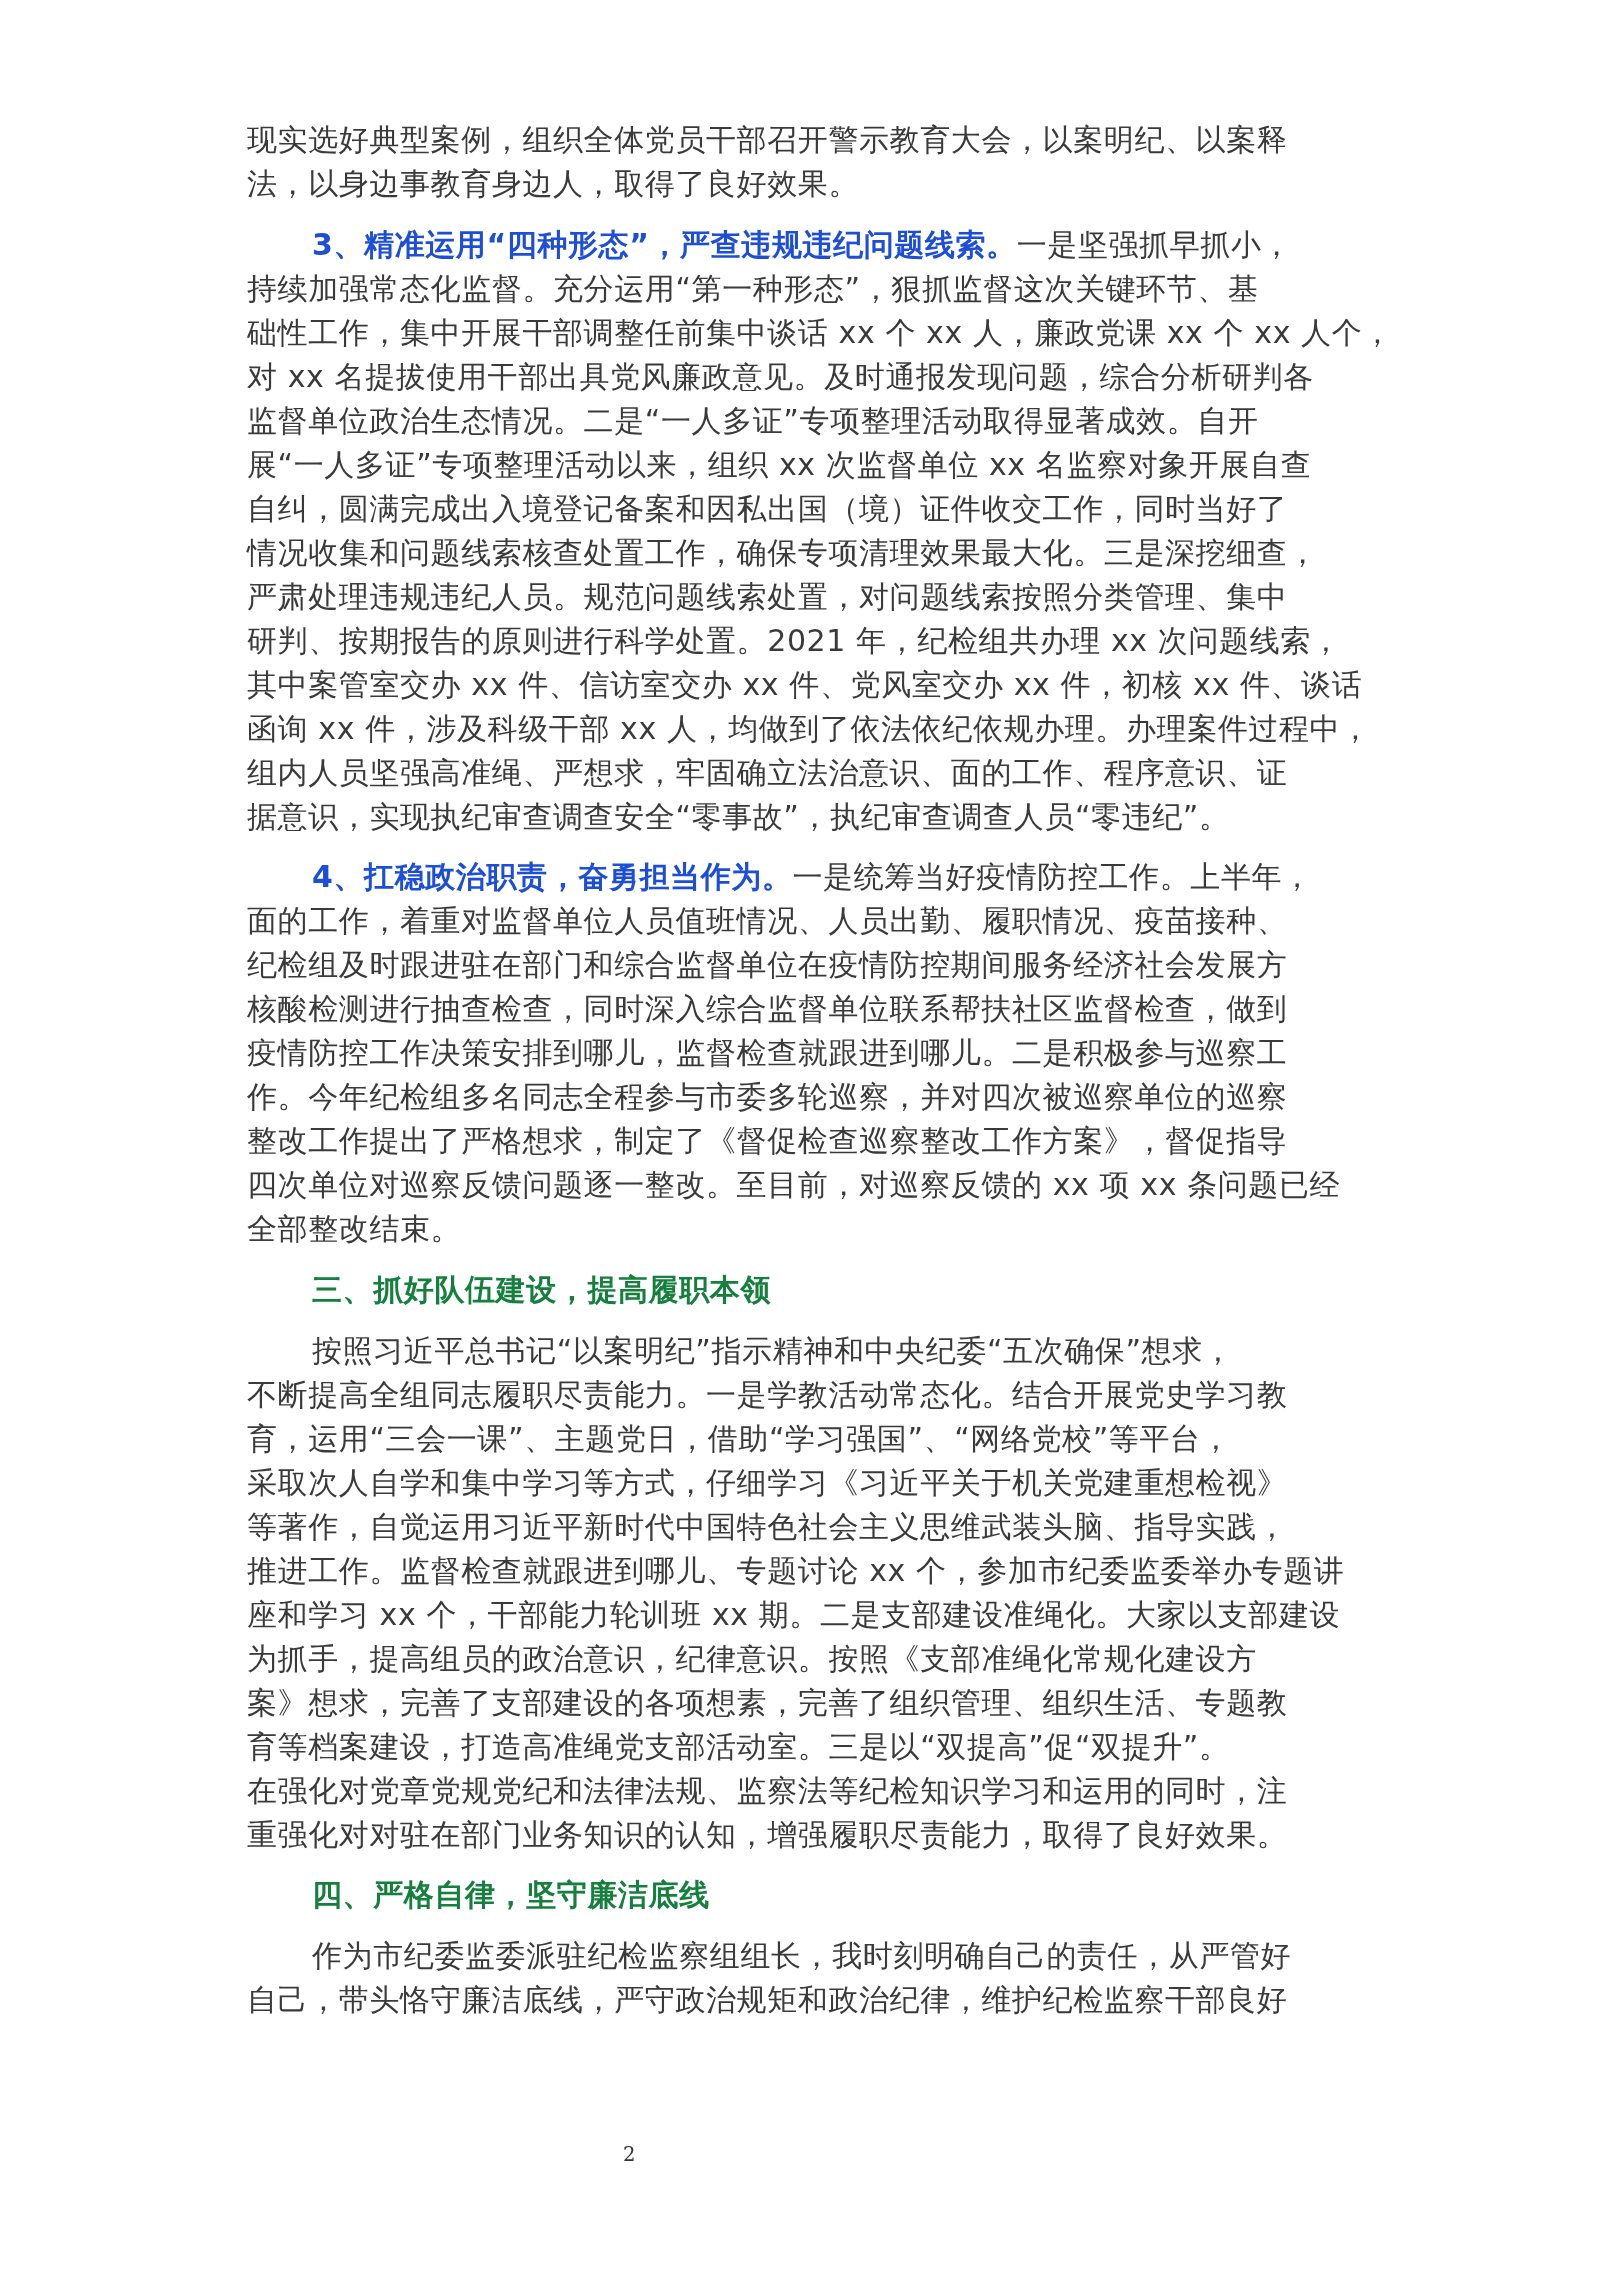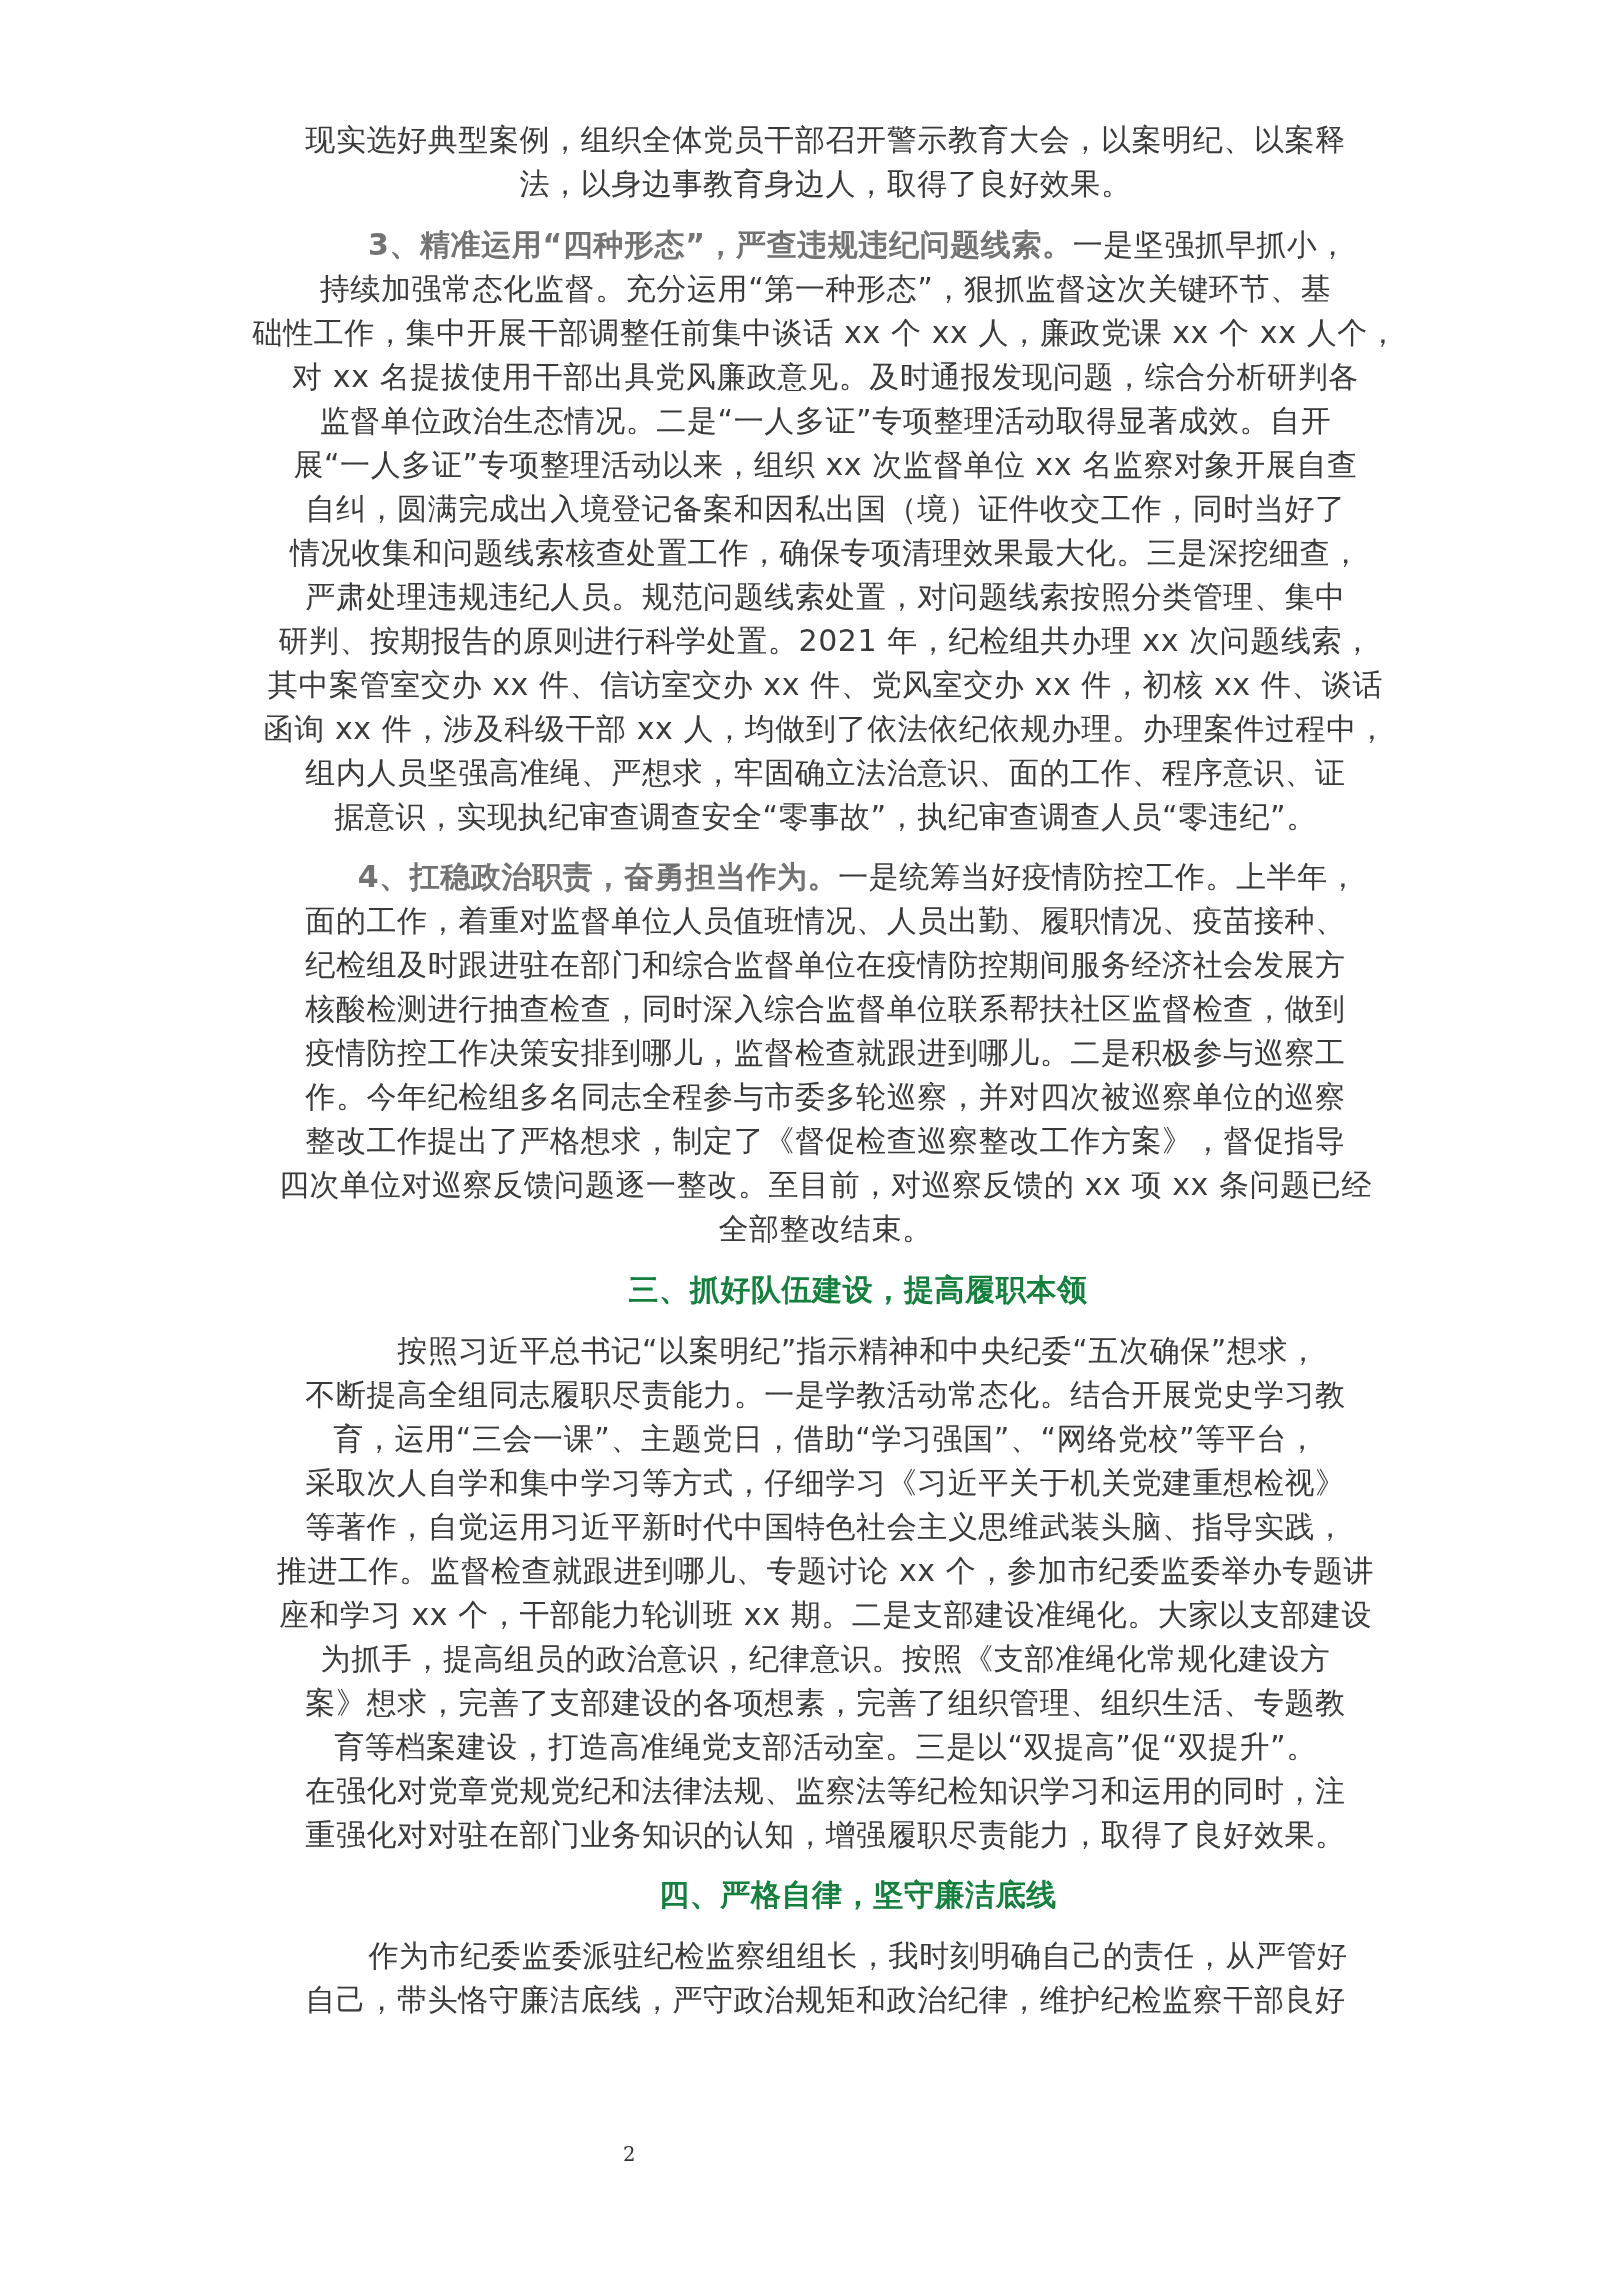--- a/index.html
+++ b/index.html
@@ -1,23 +1,23 @@
 <!DOCTYPE html>
 <html><head>
 <meta charset="utf-8">
 <style>
   html, body { margin: 0; padding: 0; background: #ffffff; }
   body { width: 1621px; height: 2293px; position: relative; overflow: hidden;
          font-family: "DejaVu Sans", "Liberation Sans", sans-serif; color: #3a3a3a; }
-  .page { position: absolute; left: 247px; top: 118px; width: 1157px; text-align: center; }
+  .page { position: absolute; left: 247px; top: 118px; width: 1157px; }
   .para { margin: 0 0 16.7px 0; }
   .line { display: block; height: 44px; line-height: 44px; font-size: 30px;
           white-space: nowrap; letter-spacing: 0.6px; }
   .indent { padding-left: 65px; }
-  .bold { font-weight: bold; color: #737373; }
+  .bold { font-weight: bold; color: #1d4ed8; }
   .heading { font-weight: bold; color: #15803d; }
   .heading-para { margin: 0 0 16.7px 0; }
   .page-number { position: absolute; left: 623px; top: 2143px; font-family: "DejaVu Serif", "Liberation Serif", serif;
                  font-size: 19.6px; color: #333; }
 </style>
 </head>
 <body>
 
 <div class="page">
 

